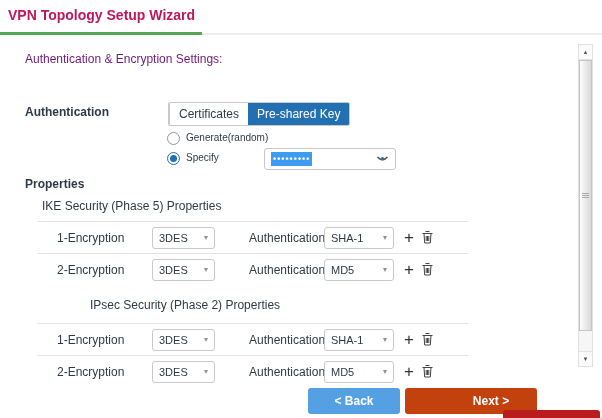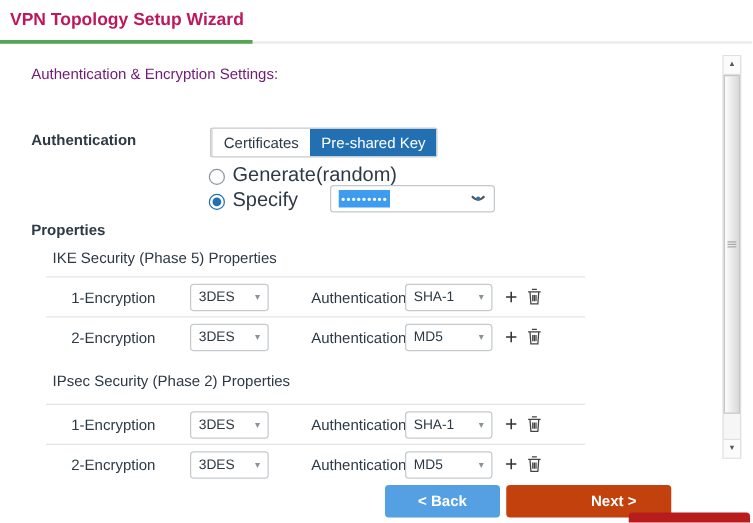--- a/index.html
+++ b/index.html
@@ -23,21 +23,21 @@
     position:absolute; left:168px; top:102px; height:24px;
     display:inline-flex; border:1px solid #c6cacd; border-radius:2px;
     overflow:hidden; background:#fff; box-sizing:border-box;
   }
   .seg-btn {
     display:flex; align-items:center; padding:0 9px; font-size:12px; cursor:pointer; white-space:nowrap;
   }
   .seg-btn.active { background:#2270b2; color:#fff; }
   .seg-btn.inactive { color:#2d3a46; border-left:1px solid #c6cacd; }
 
-  .radio-row { position:absolute; left:167px; display:flex; align-items:center; font-size:16px; }
+  .radio-row { position:absolute; left:167px; display:flex; align-items:flex-start; font-size:10px; }
   .radio-row.generate { top:132px; }
   .radio-row.specify  { top:152px; }
   .radio-circle {
     width:13px; height:13px; border:1px solid #8f979d; border-radius:50%;
     background:#fff; box-sizing:border-box; margin-right:6px; position:relative; flex:0 0 auto;
   }
   .radio-circle.selected { border-color:#2270b2; }
   .radio-circle.selected::after {
     content:""; position:absolute; left:2px; top:2px; right:2px; bottom:2px;
     background:#2270b2; border-radius:50%;
@@ -50,21 +50,21 @@
     justify-content:space-between; padding:0 6px;
   }
   .password-dots {
     background:#3d9bf0; color:#fff; font-size:9px; font-weight:bold;
     letter-spacing:1px; line-height:12px; padding:1px 2px;
   }
 
   .encryption-label { position:absolute; left:25px; top:177px; font-size:12px; font-weight:bold; }
   .phase-title { position:absolute; left:42px; font-size:12px; }
   .phase-title.p1 { top:199px; }
-  .phase-title.p2 { top:298px; }
+  .phase-title.p2 { top:298px;margin-left:48px; }
 
   .phase-table { position:absolute; left:37px; width:431px; }
   .phase-table.p1 { top:221px; }
   .phase-table.p2 { top:323px; }
   .prop-row { display:flex; align-items:center; height:31px; border-top:1px solid #e3e3e3; }
   .row-label { margin-left:20px; width:95px; font-size:12px; }
   .row-auth-label { margin-left:34px; width:75px; font-size:12px; }
   .select {
     height:22px; box-sizing:border-box; background:#fff;
     border:1px solid #c6cacd; border-radius:3px;

